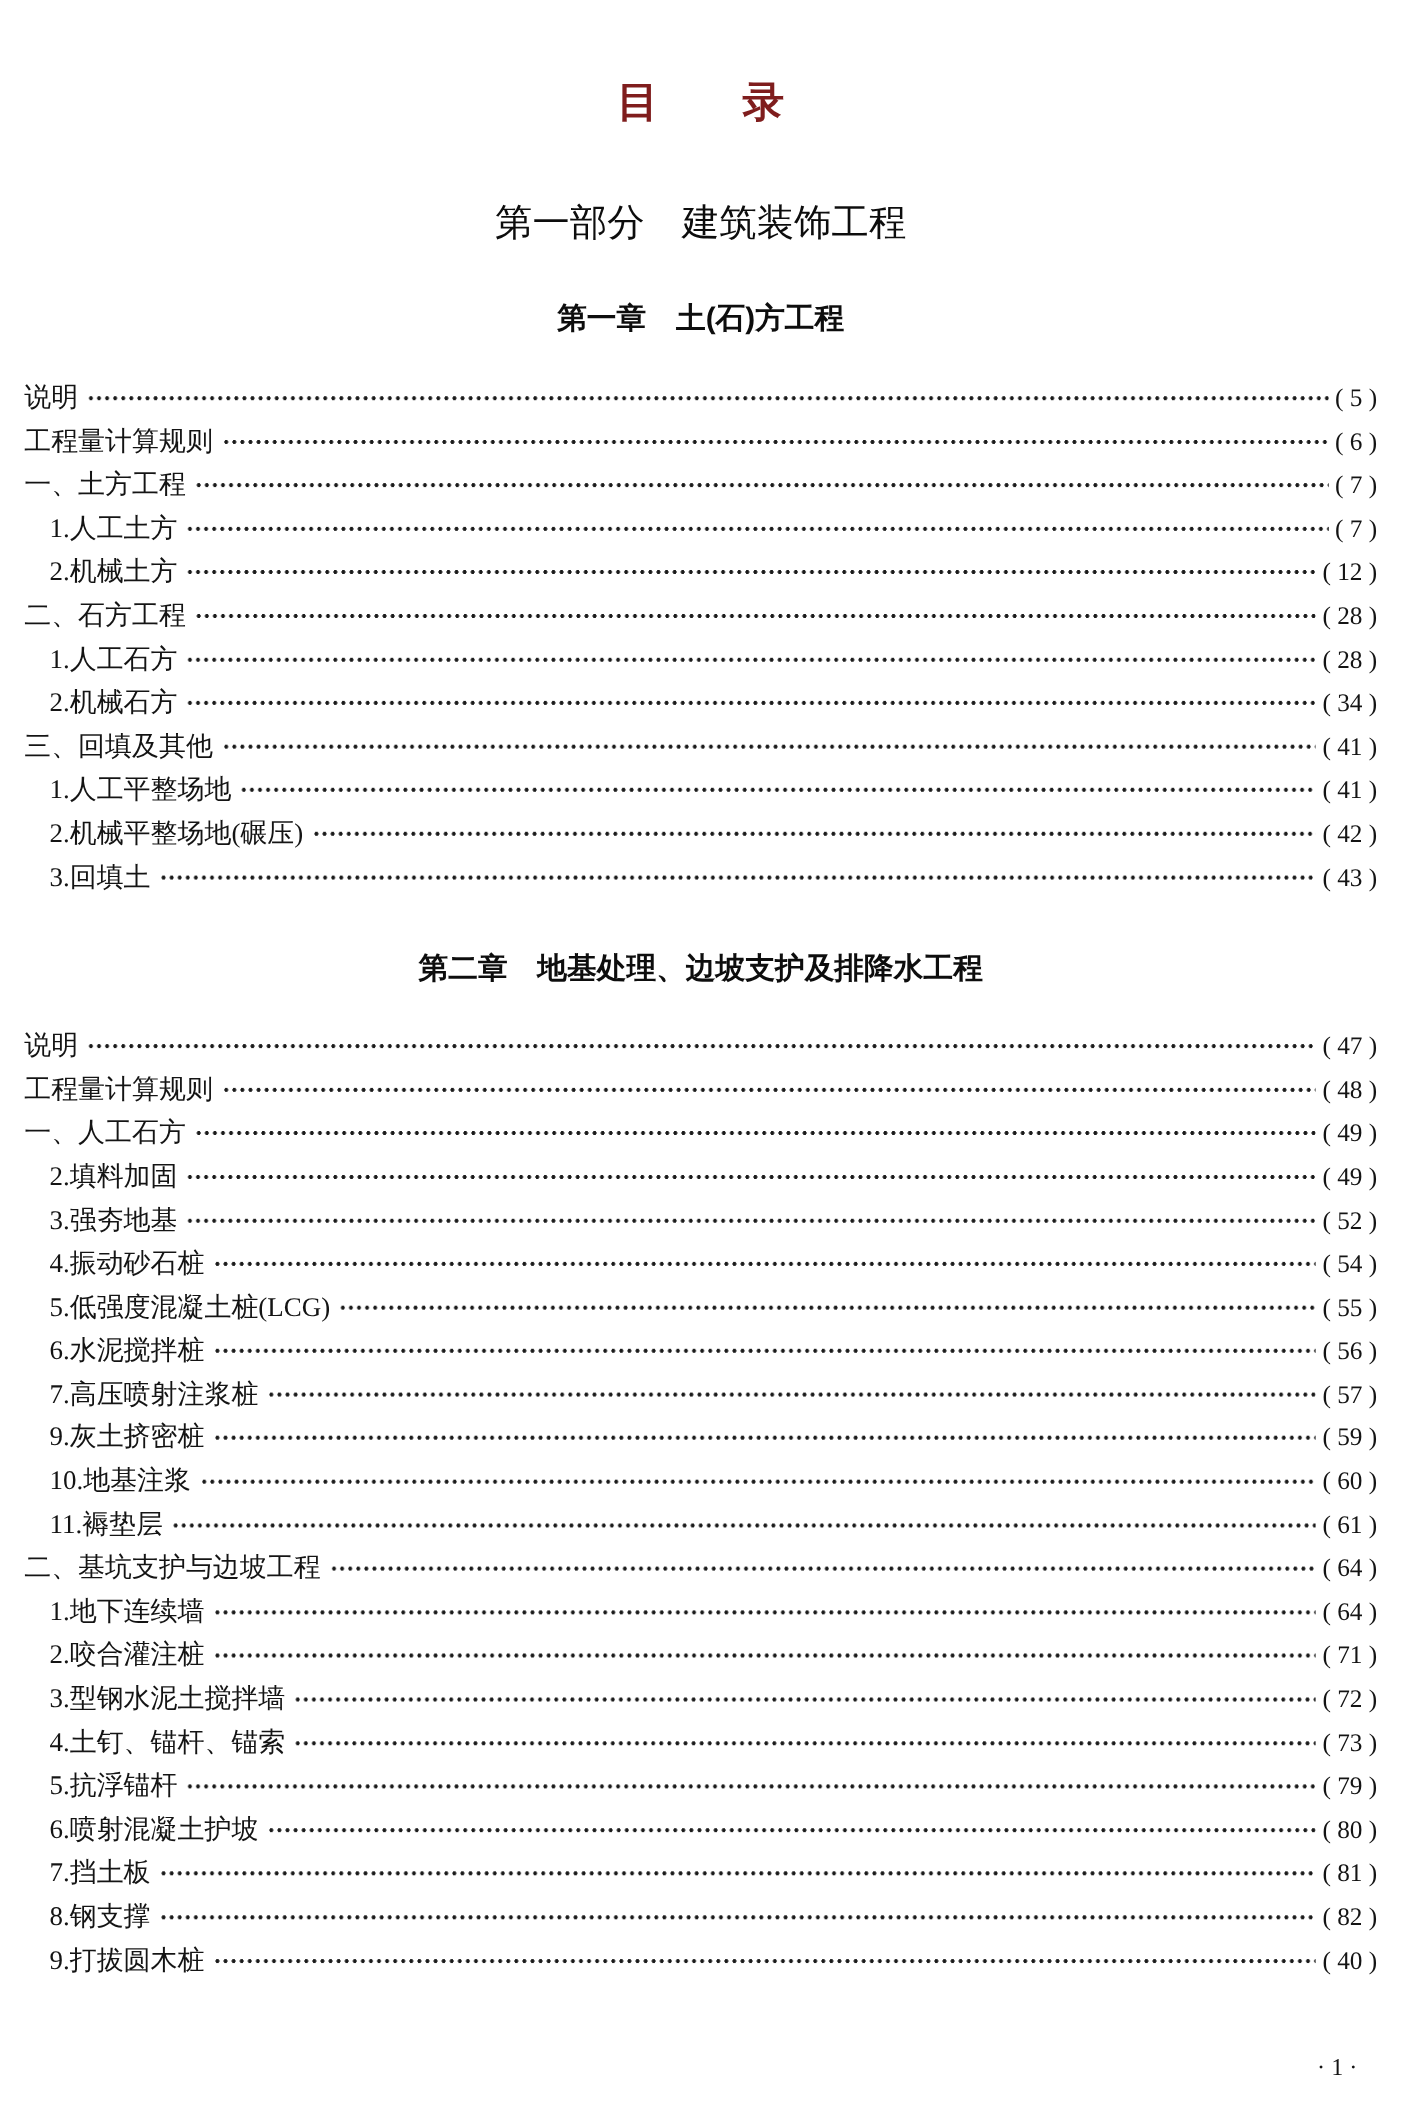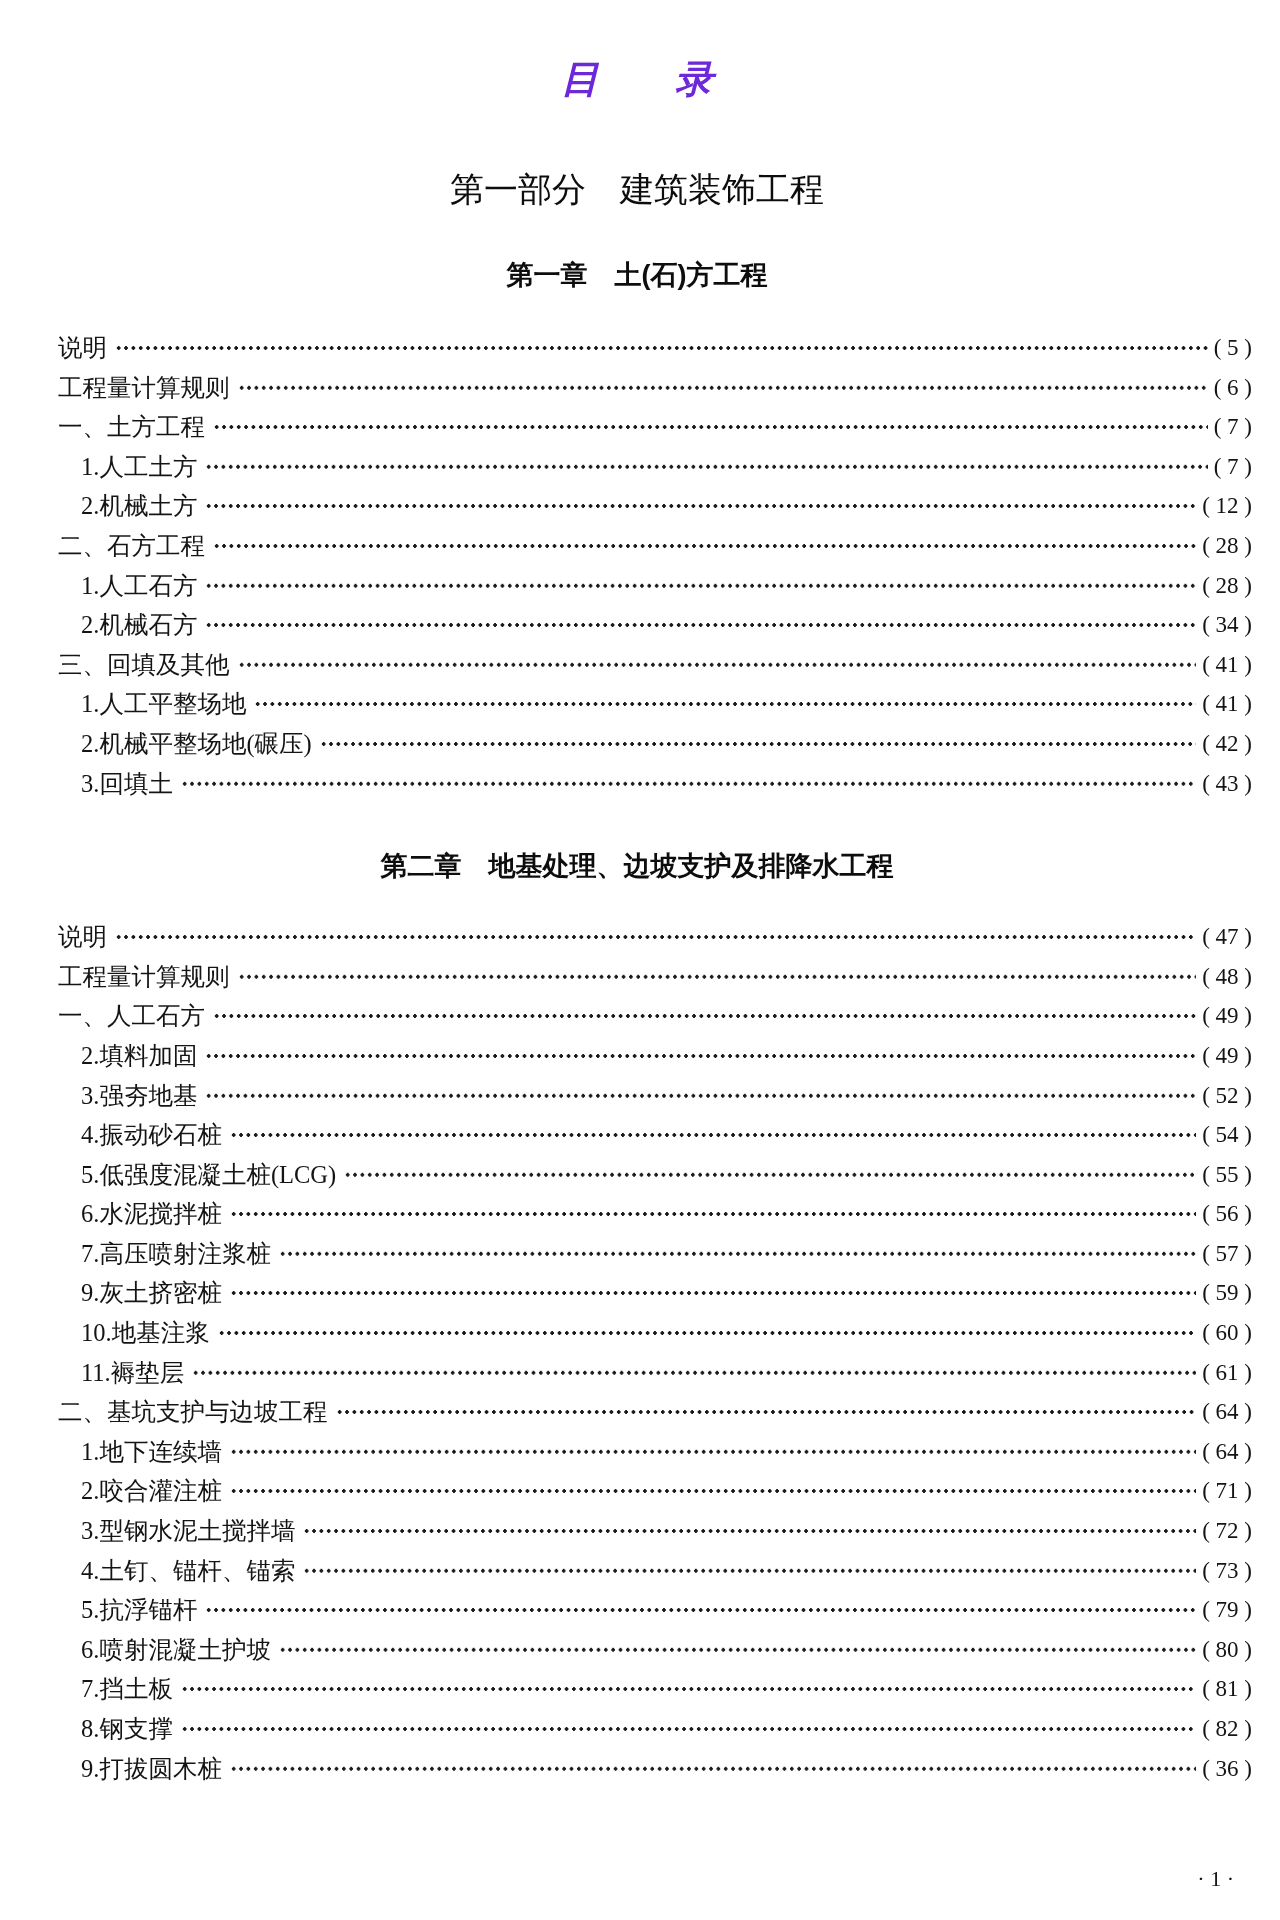--- a/index.html
+++ b/index.html
@@ -7,28 +7,27 @@
     position:relative;
     width:1280px;height:1920px;
     background:#ffffff;
     box-sizing:border-box;
     padding:0 28px 0 22px;
     overflow:hidden;
     color:#111;
     font-family:"Liberation Serif","DejaVu Serif",serif;
   }
   .doc-title{
-    margin:0;padding-top:54px;
+    margin:0;padding-top:68px;
     text-align:center;
     font-family:"Liberation Sans","DejaVu Sans",sans-serif;
     font-weight:bold;
     font-size:38px;line-height:50px;
-    color:#6d28d9;
+    color:#7f1d1d;
     white-space:pre;
-    font-style:italic;
   }
   .part-heading{
     margin:62px 0 0 0;
     text-align:center;
     font-family:"Liberation Sans","DejaVu Sans",sans-serif;
     font-weight:normal;
     font-size:34px;line-height:46px;
     color:#0d0d0d;
     white-space:pre;
   }
@@ -48,21 +47,20 @@
     height:39.6px;
     line-height:39.6px;
     align-items:stretch;
   }
   .toc-row.level-1{padding-left:23px;}
   .toc-label{
     white-space:nowrap;
     font-size:24.5px;
     line-height:39.6px;
     color:#141414;
-    margin-left:36px;
   }
   .toc-dots{
     flex:1;
     margin:0 6px 0 8px;
     background-image:radial-gradient(circle, #1a1a1a 1.55px, rgba(0,0,0,0) 1.95px);
     background-size:7.35px 39.6px;
     background-repeat:repeat-x;
     background-position:left center;
   }
   .toc-page{
@@ -292,19 +290,19 @@
 
   <div class="toc-row level-1">
     <span class="toc-label">8.钢支撑</span>
     <span class="toc-dots"></span>
     <span class="toc-page">( 82 )</span>
   </div>
 
   <div class="toc-row level-1">
     <span class="toc-label">9.打拔圆木桩</span>
     <span class="toc-dots"></span>
-    <span class="toc-page">( 36 )</span>
+    <span class="toc-page">( 40 )</span>
   </div>
 </div>
 
   <div class="page-footer">· 1 ·</div>
 
 </div>
 
 </body></html>

